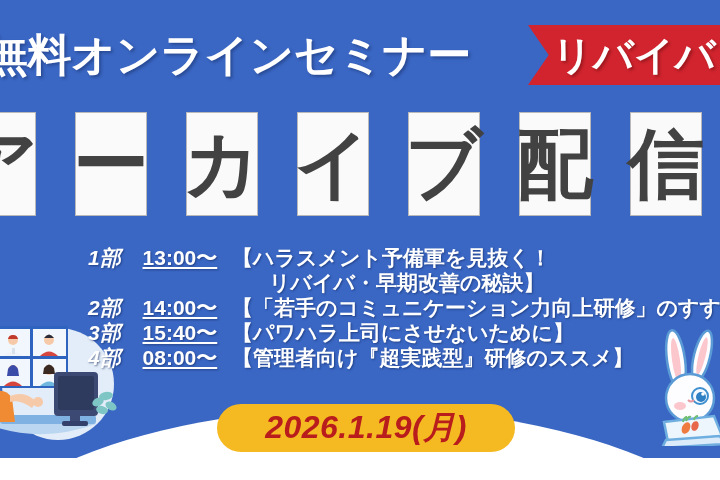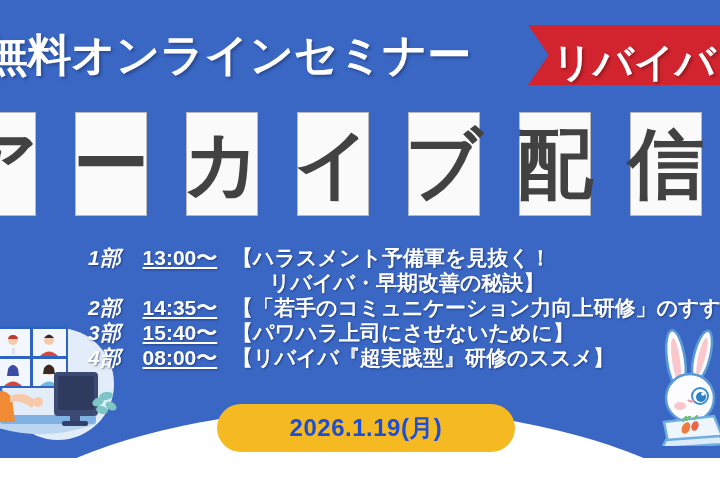--- a/index.html
+++ b/index.html
@@ -61,21 +61,20 @@
   .ribbon-text {
     position:absolute;
     left:552px; top:3px;
     height:60px; line-height:60px;
     color:#ffffff;
     font-size:40px; font-weight:bold;
     white-space:nowrap;
     letter-spacing:0px;
     text-shadow:2px 2px 3px rgba(60,0,0,.35);
     z-index:7;
-    margin-top:7px;
   }
 
   
   .headline {
     position:absolute;
     left:-36px; top:112px;
     width:800px; height:104px;
     display:flex;
     gap:39px;
     z-index:5;
@@ -121,24 +120,25 @@
   .date-pill {
     position:absolute;
     left:217px; top:404px;
     width:298px; height:48px;
     background:#F5B921;
     border-radius:26px;
     display:flex; align-items:center; justify-content:center;
     z-index:7;
   }
   .date-text {
-    color:#1d4ed8;
-    font-size:24px;
+    color:#b91c1c;
+    font-size:32px;
     font-weight:bold;
     letter-spacing:0.5px;
+    font-style:italic;
   }
 
   
   .illo-left {
     position:absolute;
     left:-4px; top:322px;
     width:128px; height:122px;
     z-index:4;
   }
 
@@ -189,32 +189,32 @@
     <div class="sch-line">
       <span class="sch-part">1部</span>
       <span class="sch-time">13:00〜</span>
       <span class="sch-title">【ハラスメント予備軍を見抜く！</span>
     </div>
     <div class="sch-line cont">
       <span class="sch-title">リバイバ・早期改善の秘訣】</span>
     </div>
     <div class="sch-line">
       <span class="sch-part">2部</span>
-      <span class="sch-time">14:35〜</span>
+      <span class="sch-time">14:00〜</span>
       <span class="sch-title">【「若手のコミュニケーション力向上研修」のすす</span>
     </div>
     <div class="sch-line">
       <span class="sch-part">3部</span>
       <span class="sch-time">15:40〜</span>
       <span class="sch-title">【パワハラ上司にさせないために】</span>
     </div>
     <div class="sch-line">
       <span class="sch-part">4部</span>
       <span class="sch-time">08:00〜</span>
-      <span class="sch-title">【リバイバ『超実践型』研修のススメ】</span>
+      <span class="sch-title">【管理者向け『超実践型』研修のススメ】</span>
     </div>
   </div>
 
   <div class="wave"></div>
   <div class="wave-flat"></div>
 
   <div class="illo-left">
     <svg viewBox="0 0 128 122" width="128" height="122">
       <circle cx="62" cy="62" r="56" fill="#E3EDF9"></circle>
 

